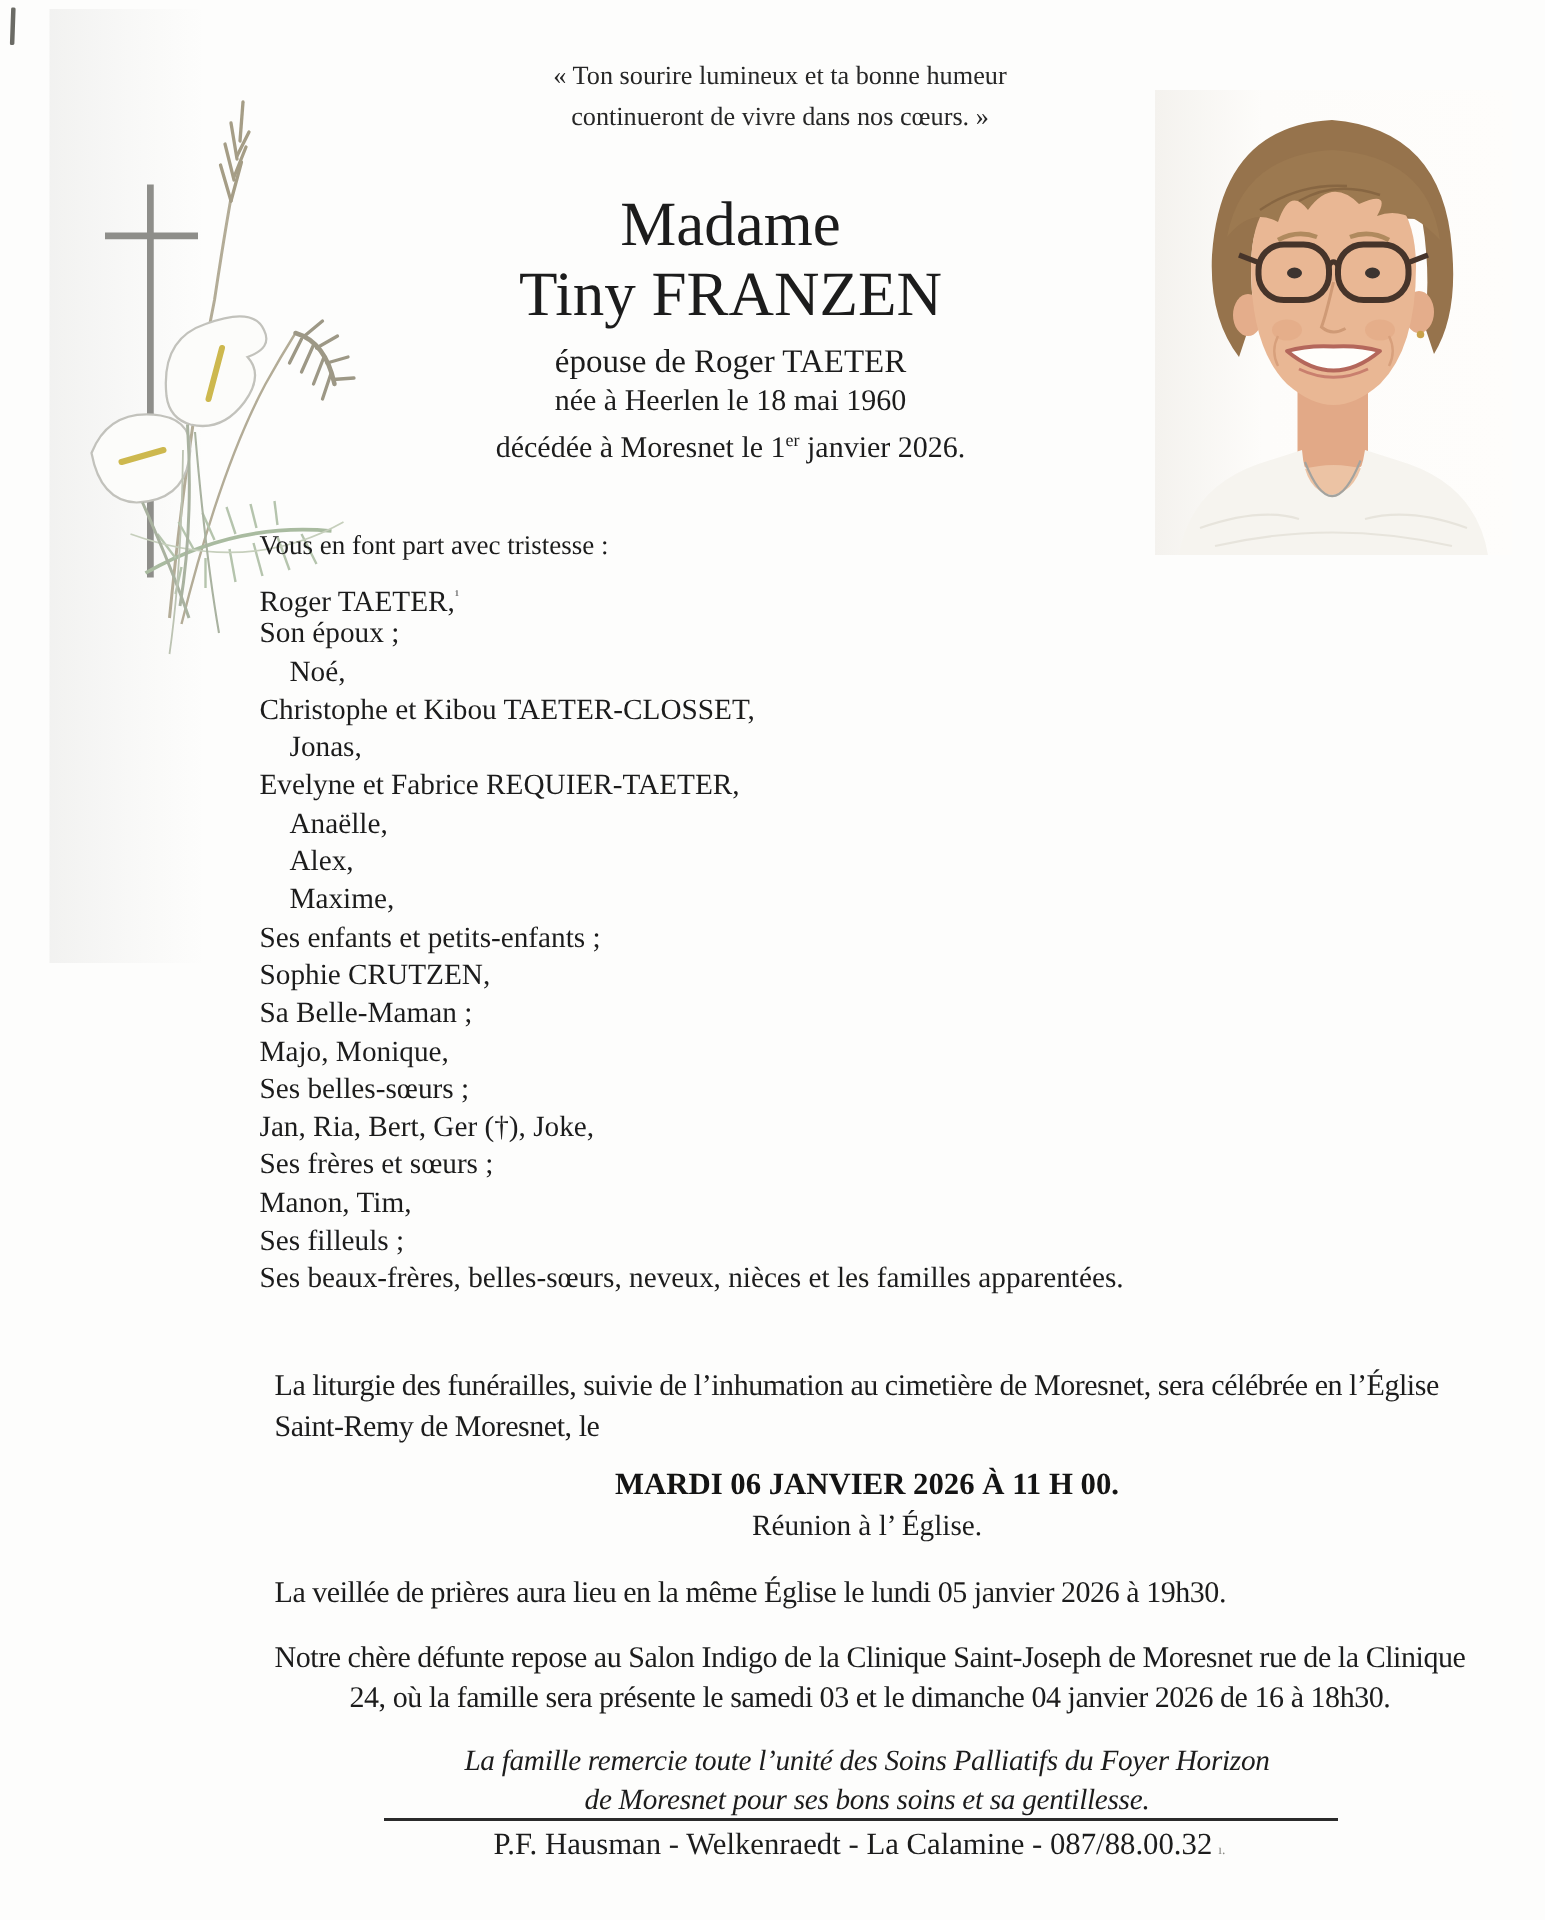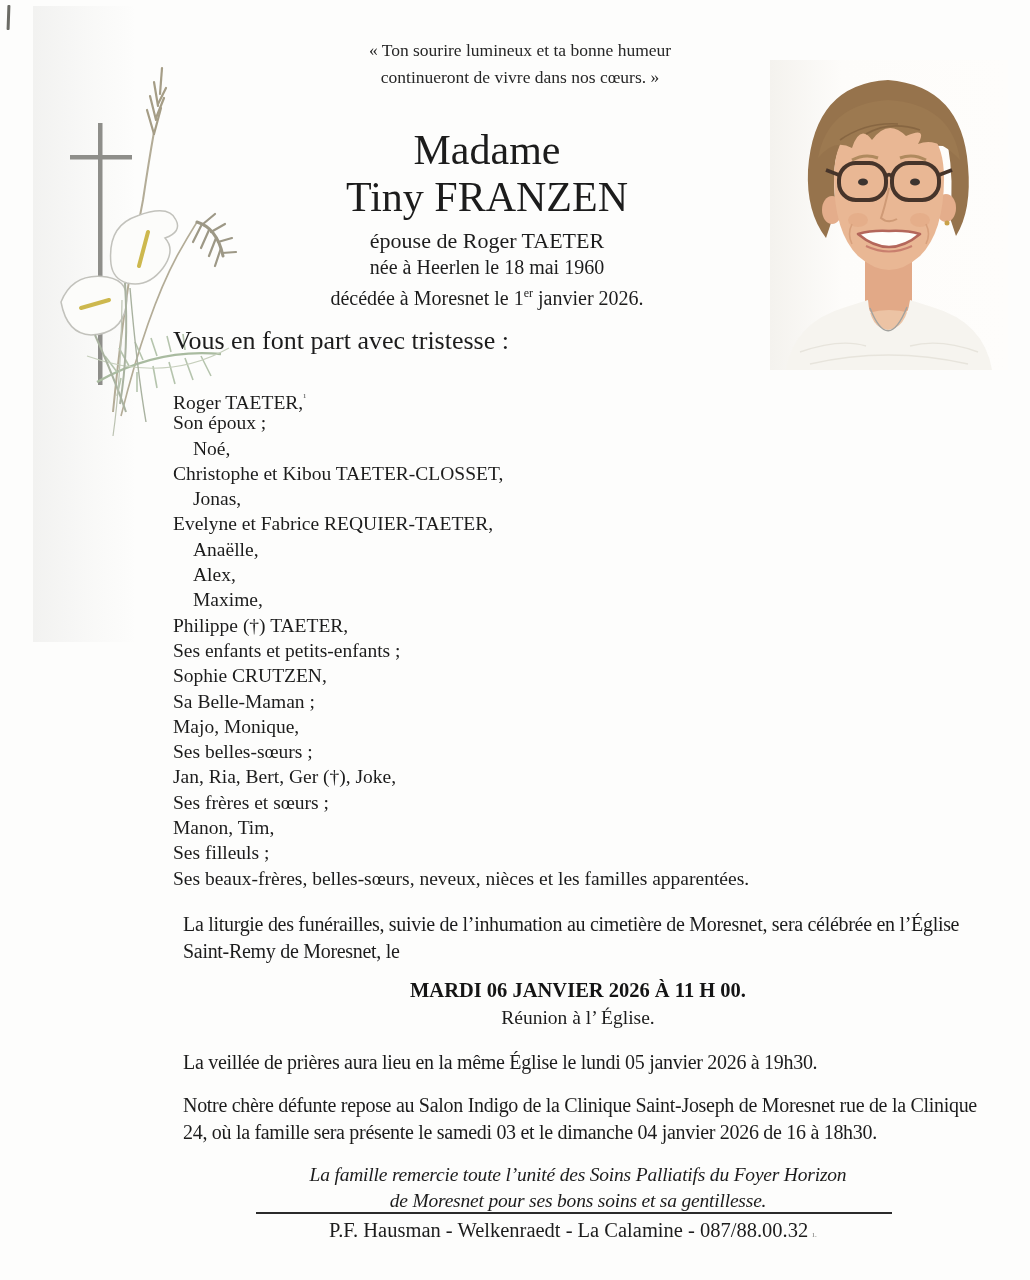--- a/index.html
+++ b/index.html
@@ -20,32 +20,32 @@
   .header{position:absolute;top:127px;left:487px;transform:translateX(-50%);text-align:center;white-space:nowrap;}
   .h-title{font-size:42px;line-height:46px;}
   .h-name{font-size:42px;line-height:48px;}
   .h-spouse{font-size:22px;line-height:27px;margin-top:6px;}
   .h-birth,.h-death{font-size:20px;line-height:26px;}
   .h-death sup{font-size:12px;}
 
   .photo{position:absolute;left:770px;top:60px;width:238px;height:310px;}
   .left-art{position:absolute;left:25px;top:50px;width:230px;height:400px;}
 
-  .intro{position:absolute;left:173px;top:326px;font-size:26px;white-space:nowrap;}
+  .intro{position:absolute;left:173px;top:353px;font-size:18px;white-space:nowrap;}
 
   .mourners{position:absolute;left:173px;top:385px;width:812px;font-size:19.5px;}
   .m-row{line-height:25.3px;height:25.3px;white-space:nowrap;}
   .m-right{}
   .m-indent{padding-left:20px;}
   .m-row sup{font-size:10px;color:#555;}
 
   .para{position:absolute;left:183px;font-size:20px;letter-spacing:-0.3px;line-height:27px;white-space:nowrap;}
   .p-funeral{top:911px;}
   .p-veillee{top:1049px;}
-  .p-repose{top:1092px;}
+  .p-repose{top:1092px;text-align:center;}
 
   .mardi{position:absolute;top:979px;left:578px;transform:translateX(-50%);
     font-weight:bold;font-size:20.5px;white-space:nowrap;color:#141414;}
   .reunion{position:absolute;top:1007px;left:578px;transform:translateX(-50%);font-size:19.5px;white-space:nowrap;}
 
   .thanks{position:absolute;top:1162px;left:578px;transform:translateX(-50%);
     text-align:center;font-style:italic;font-size:19.5px;letter-spacing:-0.2px;line-height:26px;white-space:nowrap;}
   .rule{position:absolute;left:256px;top:1212px;width:636px;height:2px;background:#2b2b2b;}
   .footer{position:absolute;top:1219px;left:573px;transform:translateX(-50%);font-size:20.5px;white-space:nowrap;}
   .print-mark{font-size:9px;color:#8a8a86;margin-left:4px;}
@@ -195,21 +195,20 @@
   <div class="mourners">
       <div class="m-row m-left"><span>Roger TAETER,</span><sup>¹</sup></div>
       <div class="m-row m-right"><span>Son époux ;</span></div>
       <div class="m-row m-left m-indent"><span>Noé,</span></div>
       <div class="m-row m-left"><span>Christophe et Kibou TAETER-CLOSSET,</span></div>
       <div class="m-row m-left m-indent"><span>Jonas,</span></div>
       <div class="m-row m-left"><span>Evelyne et Fabrice REQUIER-TAETER,</span></div>
       <div class="m-row m-left m-indent"><span>Anaëlle,</span></div>
       <div class="m-row m-left m-indent"><span>Alex,</span></div>
       <div class="m-row m-left m-indent"><span>Maxime,</span></div>
-      <div class="m-row m-left"><span>Philippe (†) TAETER,</span></div>
       <div class="m-row m-right"><span>Ses enfants et petits-enfants ;</span></div>
       <div class="m-row m-left"><span>Sophie CRUTZEN,</span></div>
       <div class="m-row m-right"><span>Sa Belle-Maman ;</span></div>
       <div class="m-row m-left"><span>Majo, Monique,</span></div>
       <div class="m-row m-right"><span>Ses belles-sœurs ;</span></div>
       <div class="m-row m-left"><span>Jan, Ria, Bert, Ger (†), Joke,</span></div>
       <div class="m-row m-right"><span>Ses frères et sœurs ;</span></div>
       <div class="m-row m-left"><span>Manon, Tim,</span></div>
       <div class="m-row m-right"><span>Ses filleuls ;</span></div>
       <div class="m-row m-left"><span>Ses beaux-frères, belles-sœurs, neveux, nièces et les familles apparentées.</span></div>

